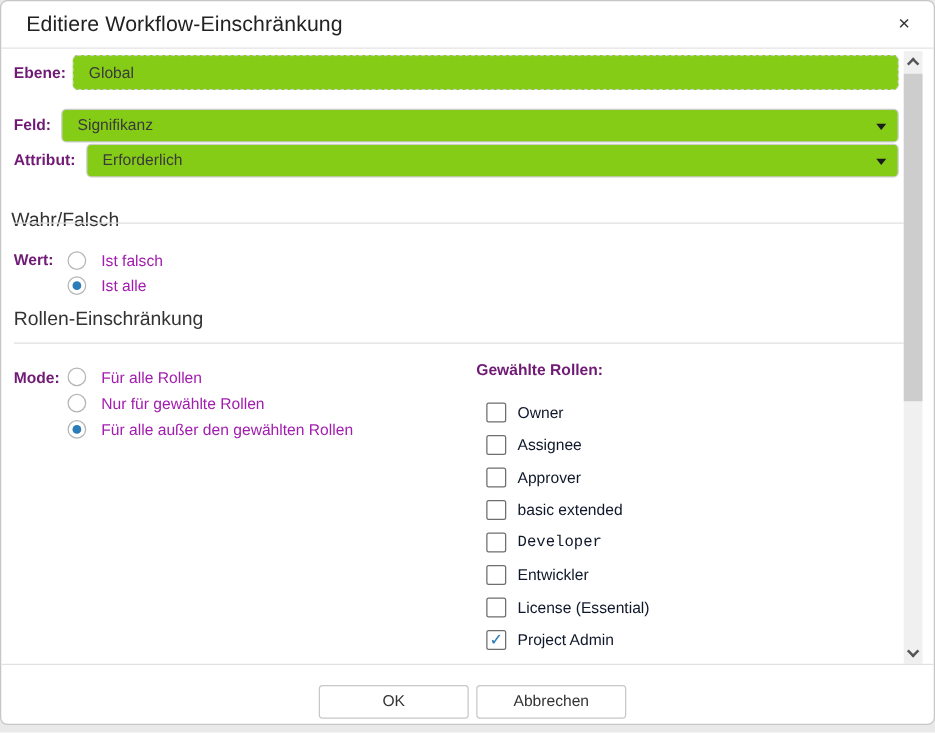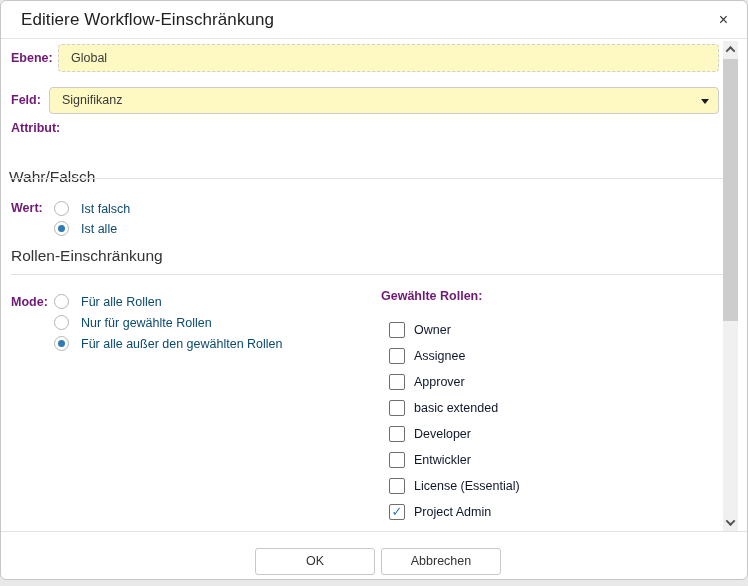--- a/index.html
+++ b/index.html
@@ -29,21 +29,21 @@
     position:absolute; right:15px; top:0; line-height:37px;
     font-size:16px; color:#333; cursor:pointer; padding:0 4px;
   }
   
   .body { position:absolute; left:0; top:39px; right:0; bottom:50px; }
   .lbl {
     position:absolute; font-size:12.5px; font-weight:bold; color:#701a75;
     white-space:nowrap;
   }
   .field {
-    position:absolute; background:#fef9c3; border-radius:4px;
+    position:absolute; background:#84cc16; border-radius:4px;
     font-size:12.5px; color:#3a3a3a;
   }
   .field .val { position:absolute; left:12px; top:0; line-height:25px; white-space:nowrap; }
   .dashed { border:1px dashed #cfcfcf; }
   .combo  { border:1px solid #cccccc; cursor:pointer; }
   .tri {
     position:absolute; right:9px; top:50%; margin-top:-2px;
     width:0; height:0;
     border-left:4px solid transparent; border-right:4px solid transparent;
     border-top:5px solid #1c1c1c;
@@ -59,21 +59,21 @@
     cursor:pointer;
   }
   .radio {
     width:15px; height:15px; border:1px solid #b5b5b5; border-radius:50%;
     background:#fff; position:relative; flex:0 0 auto;
   }
   .radio.on::after {
     content:""; position:absolute; left:3px; top:3px; right:3px; bottom:3px;
     border-radius:50%; background:#2b7cb9;
   }
-  .opt-row .olabel { margin-left:12px; font-size:12.5px; color:#0c4a6e; white-space:nowrap; }
+  .opt-row .olabel { margin-left:12px; font-size:12.5px; color:#a21caf; white-space:nowrap; }
   
   .role-row {
     position:absolute; display:flex; align-items:center; height:17px;
     cursor:pointer;
   }
   .cb {
     width:16px; height:16px; border:1px solid #6e6e6e; border-radius:2px;
     background:#fff; flex:0 0 auto; display:flex; align-items:center; justify-content:center;
   }
   .cb .mark { display:none; color:#2b7cb9; font-size:13px; font-weight:bold; line-height:14px; }
@@ -126,20 +126,24 @@
         <span class="val" style="line-height:26px;">Global</span>
       </div>
 
       <div class="lbl" style="left:10px; top:53px;">Feld:</div>
       <div class="field combo" style="left:48px; top:47px; width:670px; height:27px;padding-left:20px;">
         <span class="val">Signifikanz</span>
         <span class="tri"></span>
       </div>
 
       <div class="lbl" style="left:10px; top:81px;">Attribut:</div>
+      <div class="field combo" style="left:68px; top:75px; width:650px; height:27px;">
+        <span class="val">Erforderlich</span>
+        <span class="tri"></span>
+      </div>
 
       <div class="sect-heading" style="left:8px; top:111px;margin-top:17px;">Wahr/Falsch</div>
       <div class="divider" style="left:10px; top:138px; width:712px;"></div>
 
       <div class="lbl" style="left:10px; top:161px;">Wert:</div>
 
       <div class="opt-row" style="left:53px; top:160px;">
         <span class="radio"></span>
         <span class="olabel">Ist falsch</span>
       </div>
@@ -177,21 +181,21 @@
         <span class="olabel">Assignee</span>
       </div>
       <div class="role-row" style="left:388px; top:333px;">
         <span class="cb"></span>
         <span class="olabel">Approver</span>
       </div>
       <div class="role-row" style="left:388px; top:359px;">
         <span class="cb"></span>
         <span class="olabel">basic extended</span>
       </div>
-      <div class="role-row" style="left:388px; top:385px;">
+      <div class="role-row" style="left:388px; top:385px;font-family:Liberation Mono, monospace;">
         <span class="cb"></span>
         <span class="olabel">Developer</span>
       </div>
       <div class="role-row" style="left:388px; top:411px;">
         <span class="cb"></span>
         <span class="olabel">Entwickler</span>
       </div>
       <div class="role-row" style="left:388px; top:437px;">
         <span class="cb"></span>
         <span class="olabel">License (Essential)</span>

